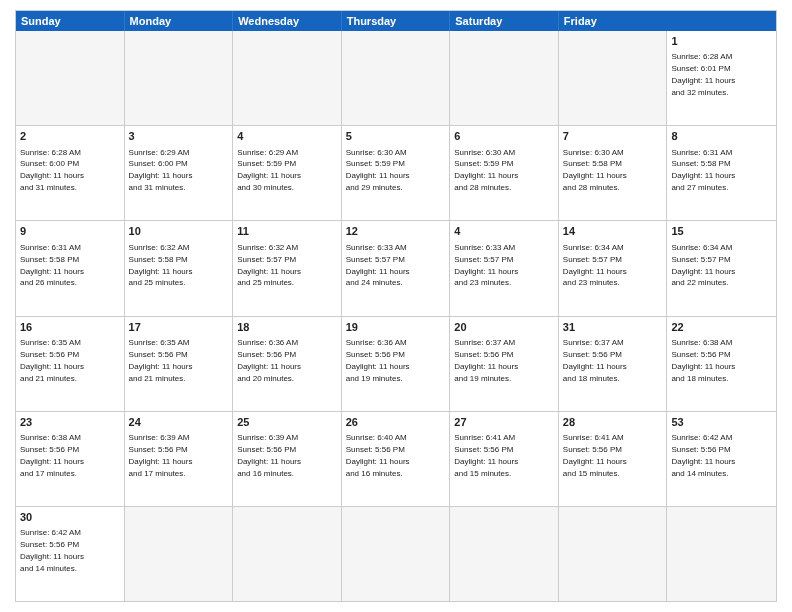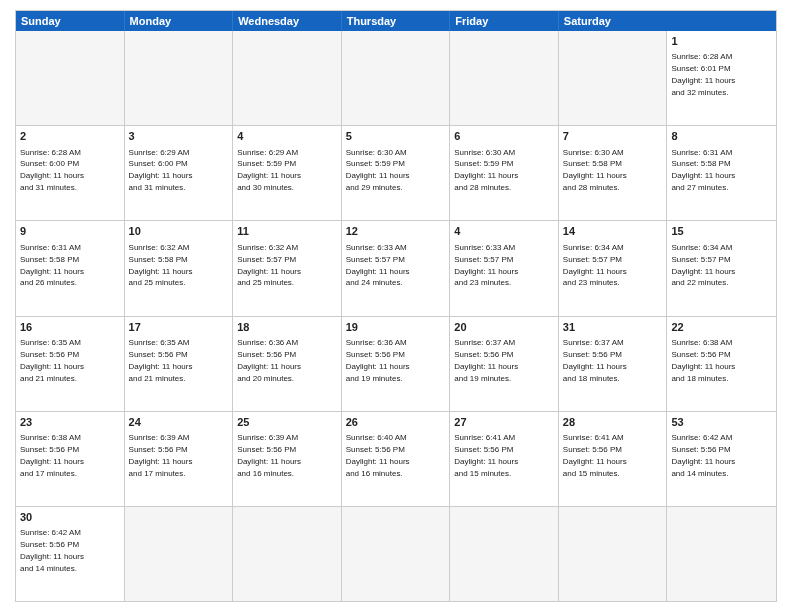--- a/index.html
+++ b/index.html
@@ -110,22 +110,22 @@
 <body>
 
 <div class="page">
 
   <div class="calendar">
     <div class="cal-header-row">
     <div class="cal-header-cell">Sunday</div>
         <div class="cal-header-cell">Monday</div>
         <div class="cal-header-cell">Wednesday</div>
         <div class="cal-header-cell">Thursday</div>
+        <div class="cal-header-cell">Saturday</div>
         <div class="cal-header-cell">Friday</div>
-        <div class="cal-header-cell">Saturday</div>
       </div>
     <div class="cal-body">
     <div class="cal-row">
           <div class="cal-cell empty"></div>
           <div class="cal-cell empty"></div>
           <div class="cal-cell empty"></div>
           <div class="cal-cell empty"></div>
           <div class="cal-cell empty"></div>
           <div class="cal-cell empty"></div>
           <div class="cal-cell"><span class="day-number">1</span><span class="cell-text" style="white-space: pre-line;">Sunrise: 6:28 AM

